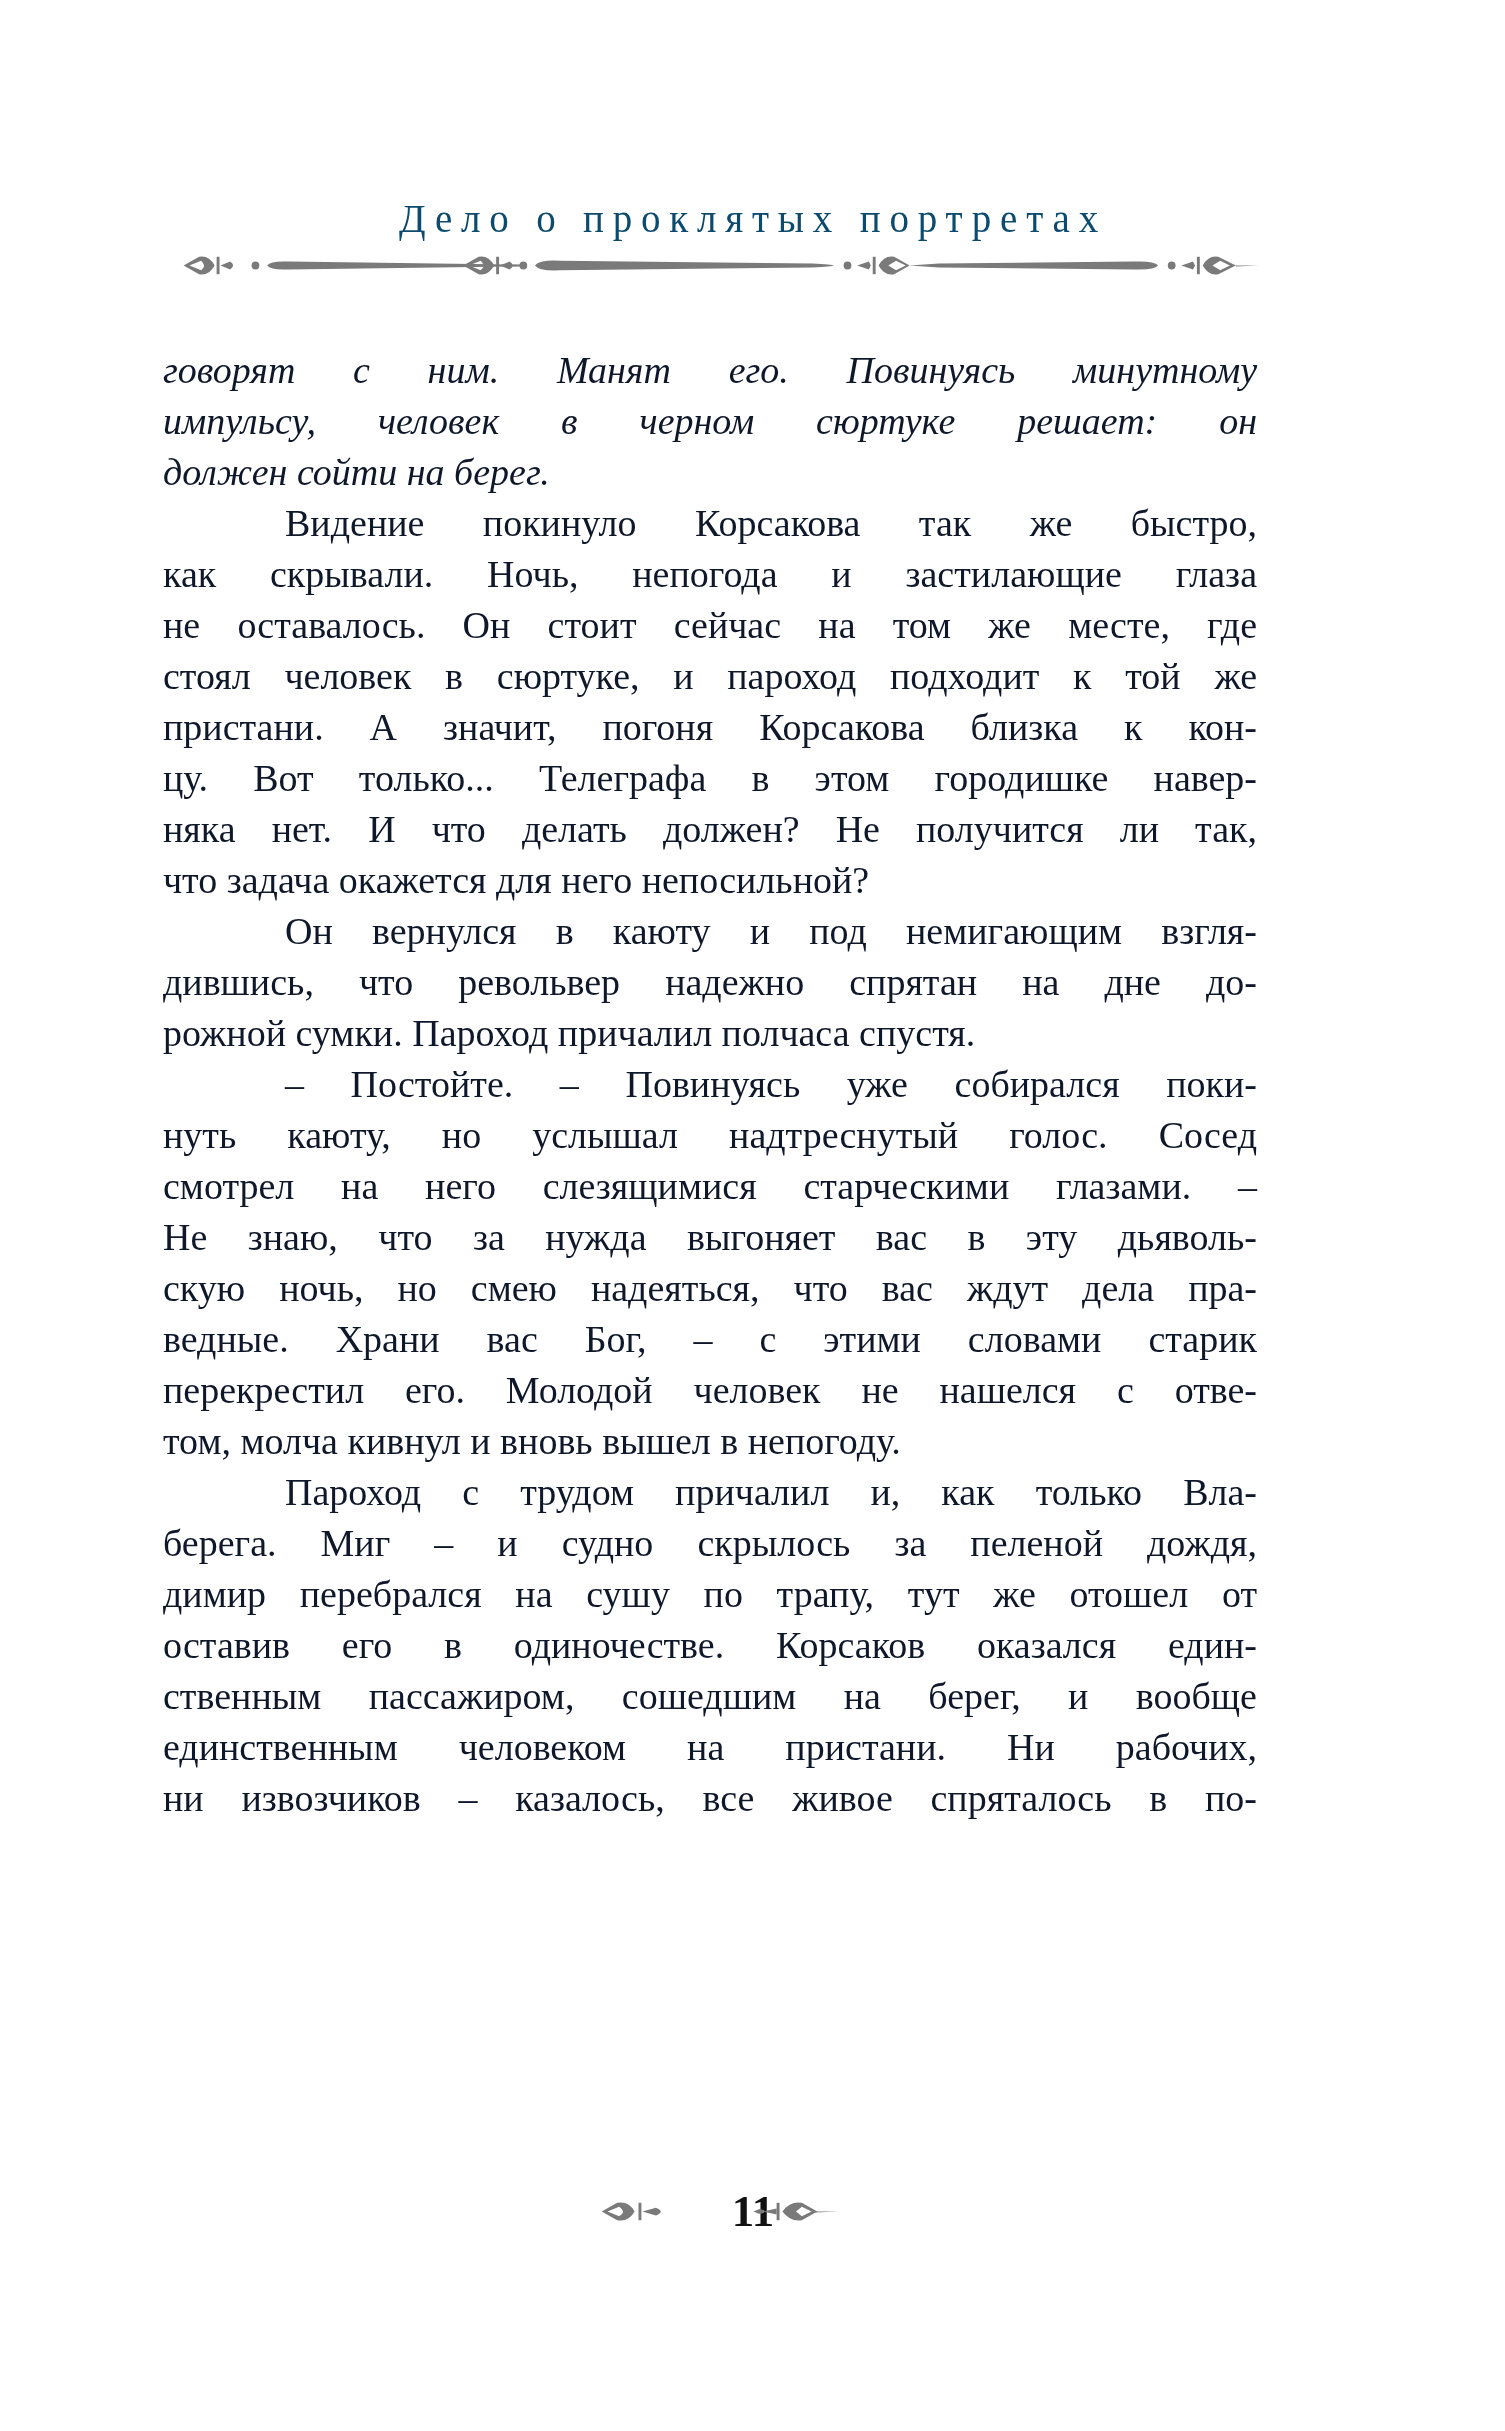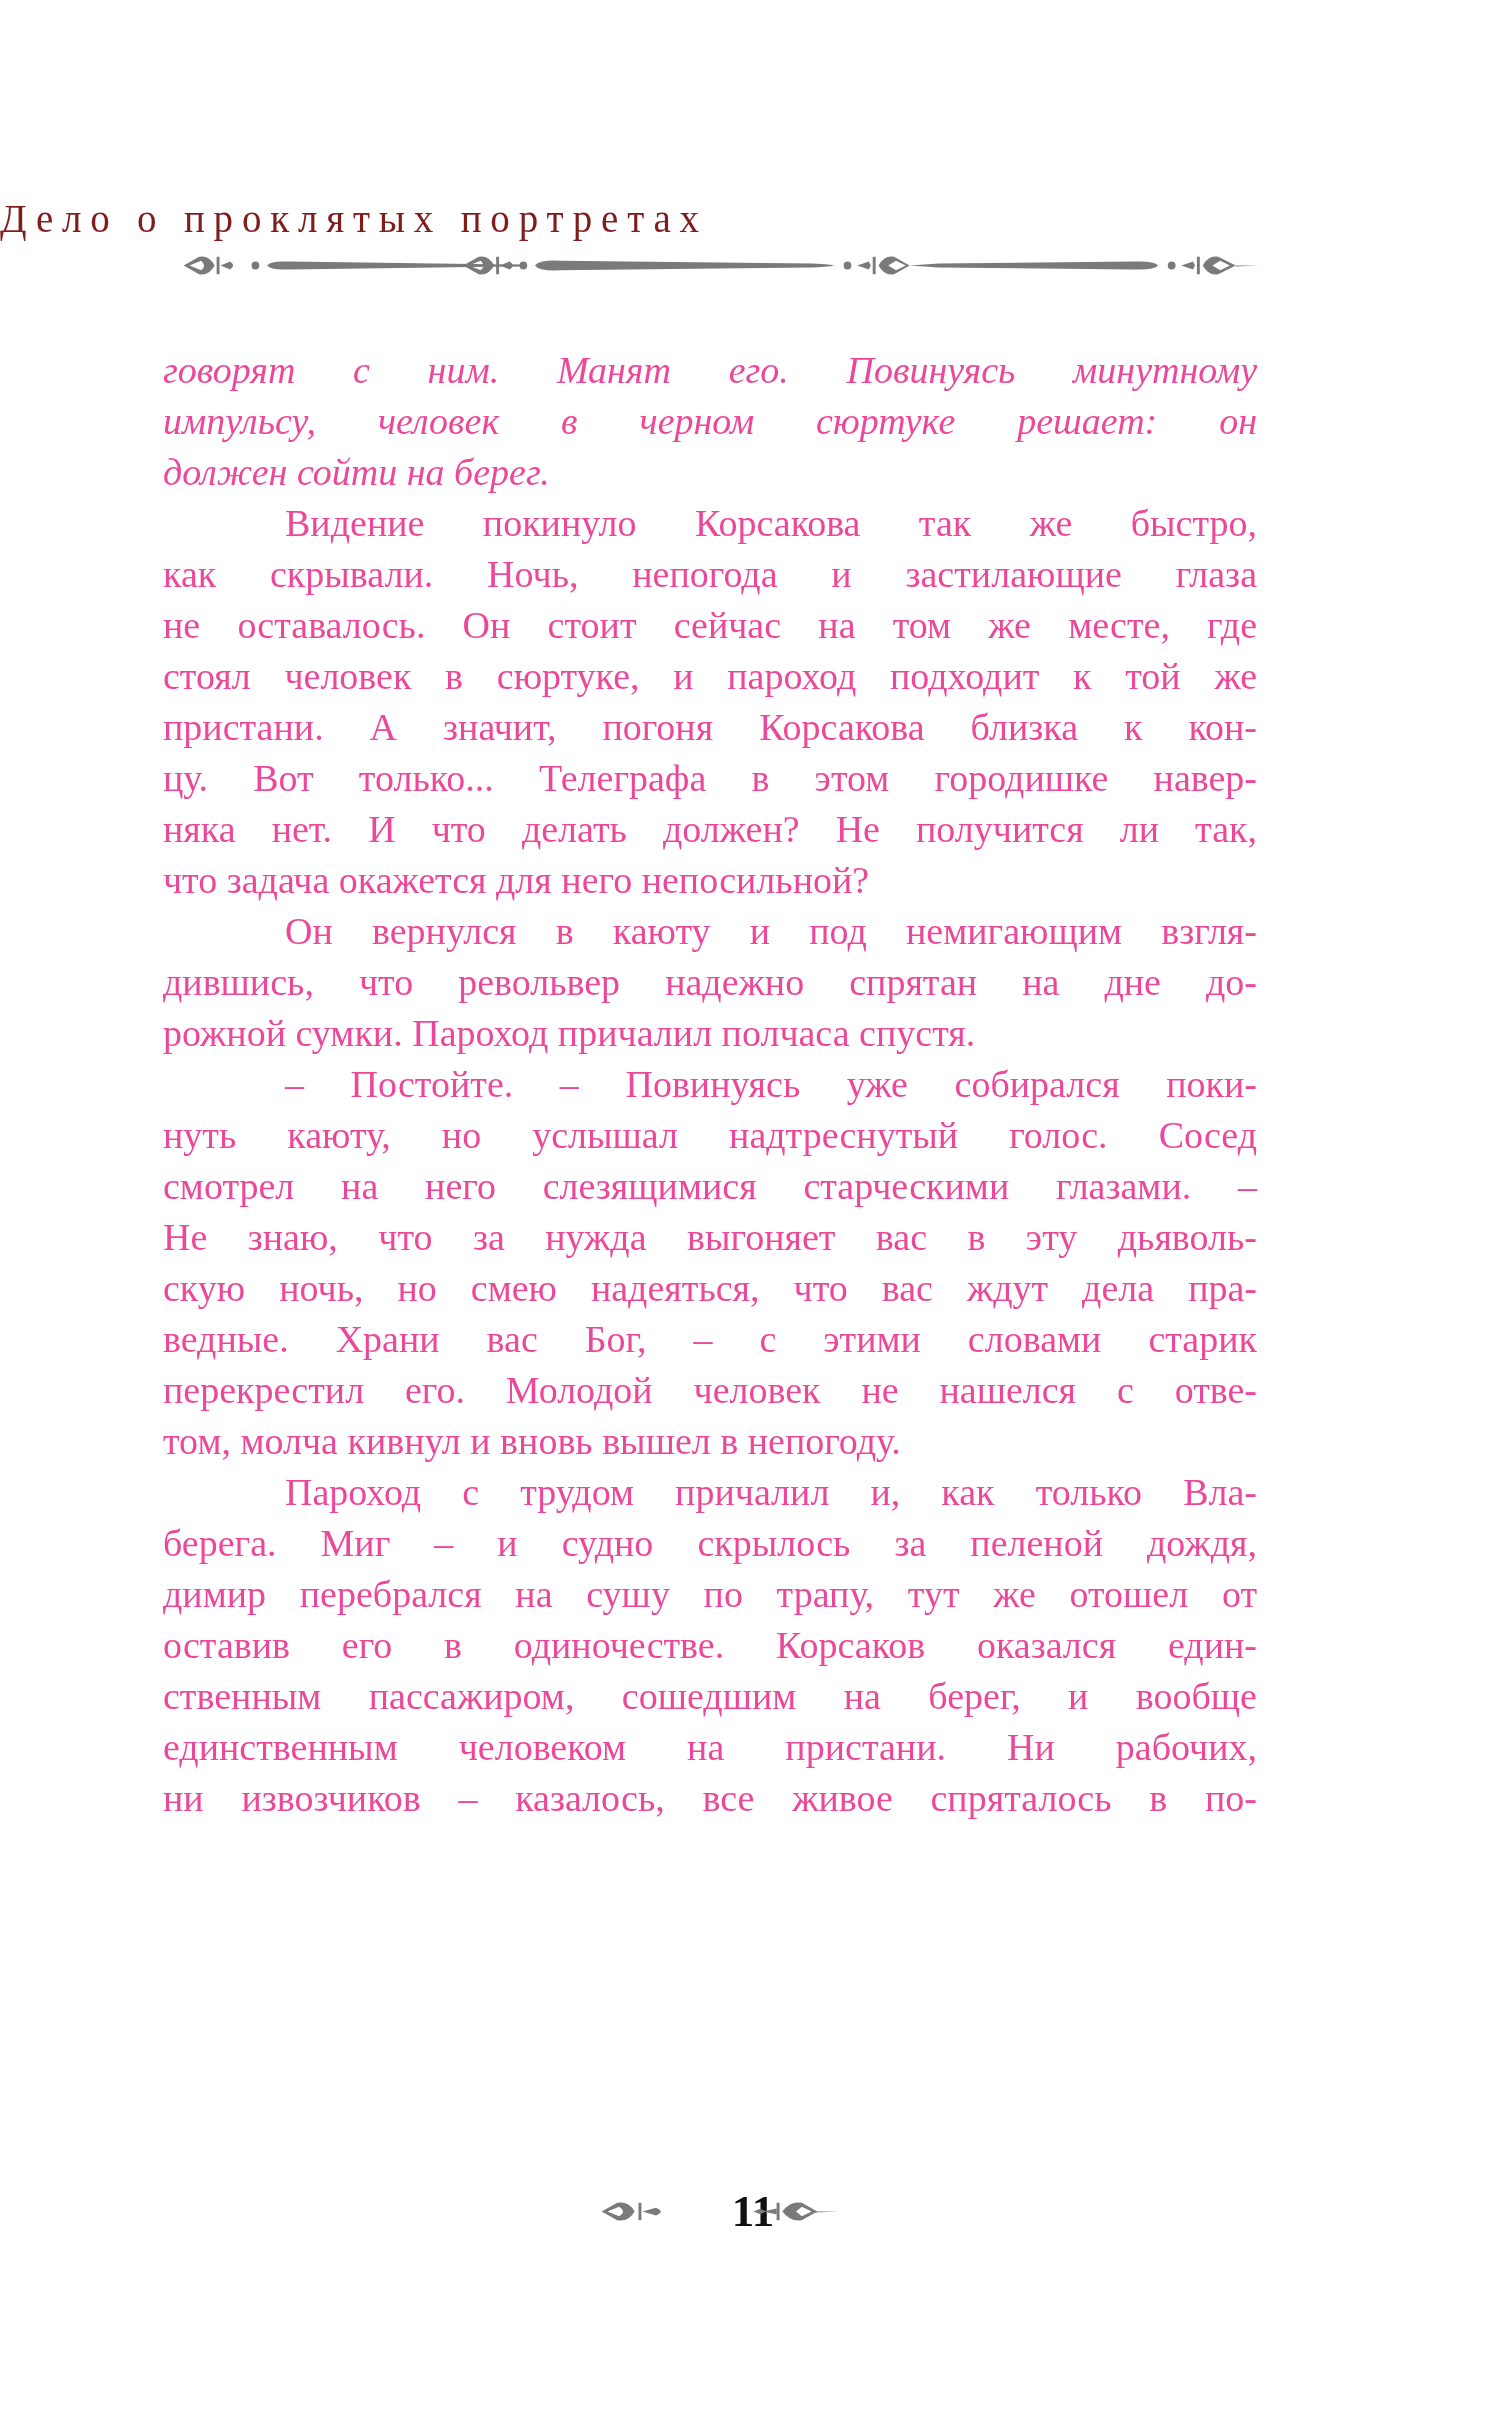--- a/index.html
+++ b/index.html
@@ -1,29 +1,30 @@
 <!DOCTYPE html>
 <html><head>
 <meta charset="utf-8">
 <style>
   html, body { margin: 0; padding: 0; background: #ffffff; }
   body { width: 1506px; height: 2432px; position: relative; overflow: hidden; color: #111; }
 
   .running-head {
     position: absolute; left: 0; top: 194px; width: 1506px;
+    text-align: center;
     font-family: "Liberation Serif", "DejaVu Serif", serif;
-    font-size: 39px; letter-spacing: 8.8px; color: #7f1d1d;
+    font-size: 39px; letter-spacing: 8.8px; color: #0c4a6e;
     line-height: 49px;
   }
   .head-rule { position: absolute; left: 157px; top: 249px; width: 1117px; height: 33px; }
 
   .text-block {
     position: absolute; left: 163px; top: 345px; width: 1094px;
     font-family: "Liberation Serif", "DejaVu Serif", serif;
-    font-size: 38px; line-height: 51px; color: #ec4899;
+    font-size: 38px; line-height: 51px; color: #0f172a;
   }
   .line { display: block; white-space: nowrap; text-align: justify; text-align-last: justify; height: 51px; }
   .line.last { text-align-last: left; }
   .line.indent { padding-left: 122px; }
   .italic { font-style: italic; }
 
   .folio { position: absolute; left: 0; top: 2182px; width: 1506px; height: 59px; }
   .folio-num {
     position: absolute; left: 0; width: 1506px; top: 0; text-align: center;
     font-family: "Liberation Serif", "DejaVu Serif", serif;

